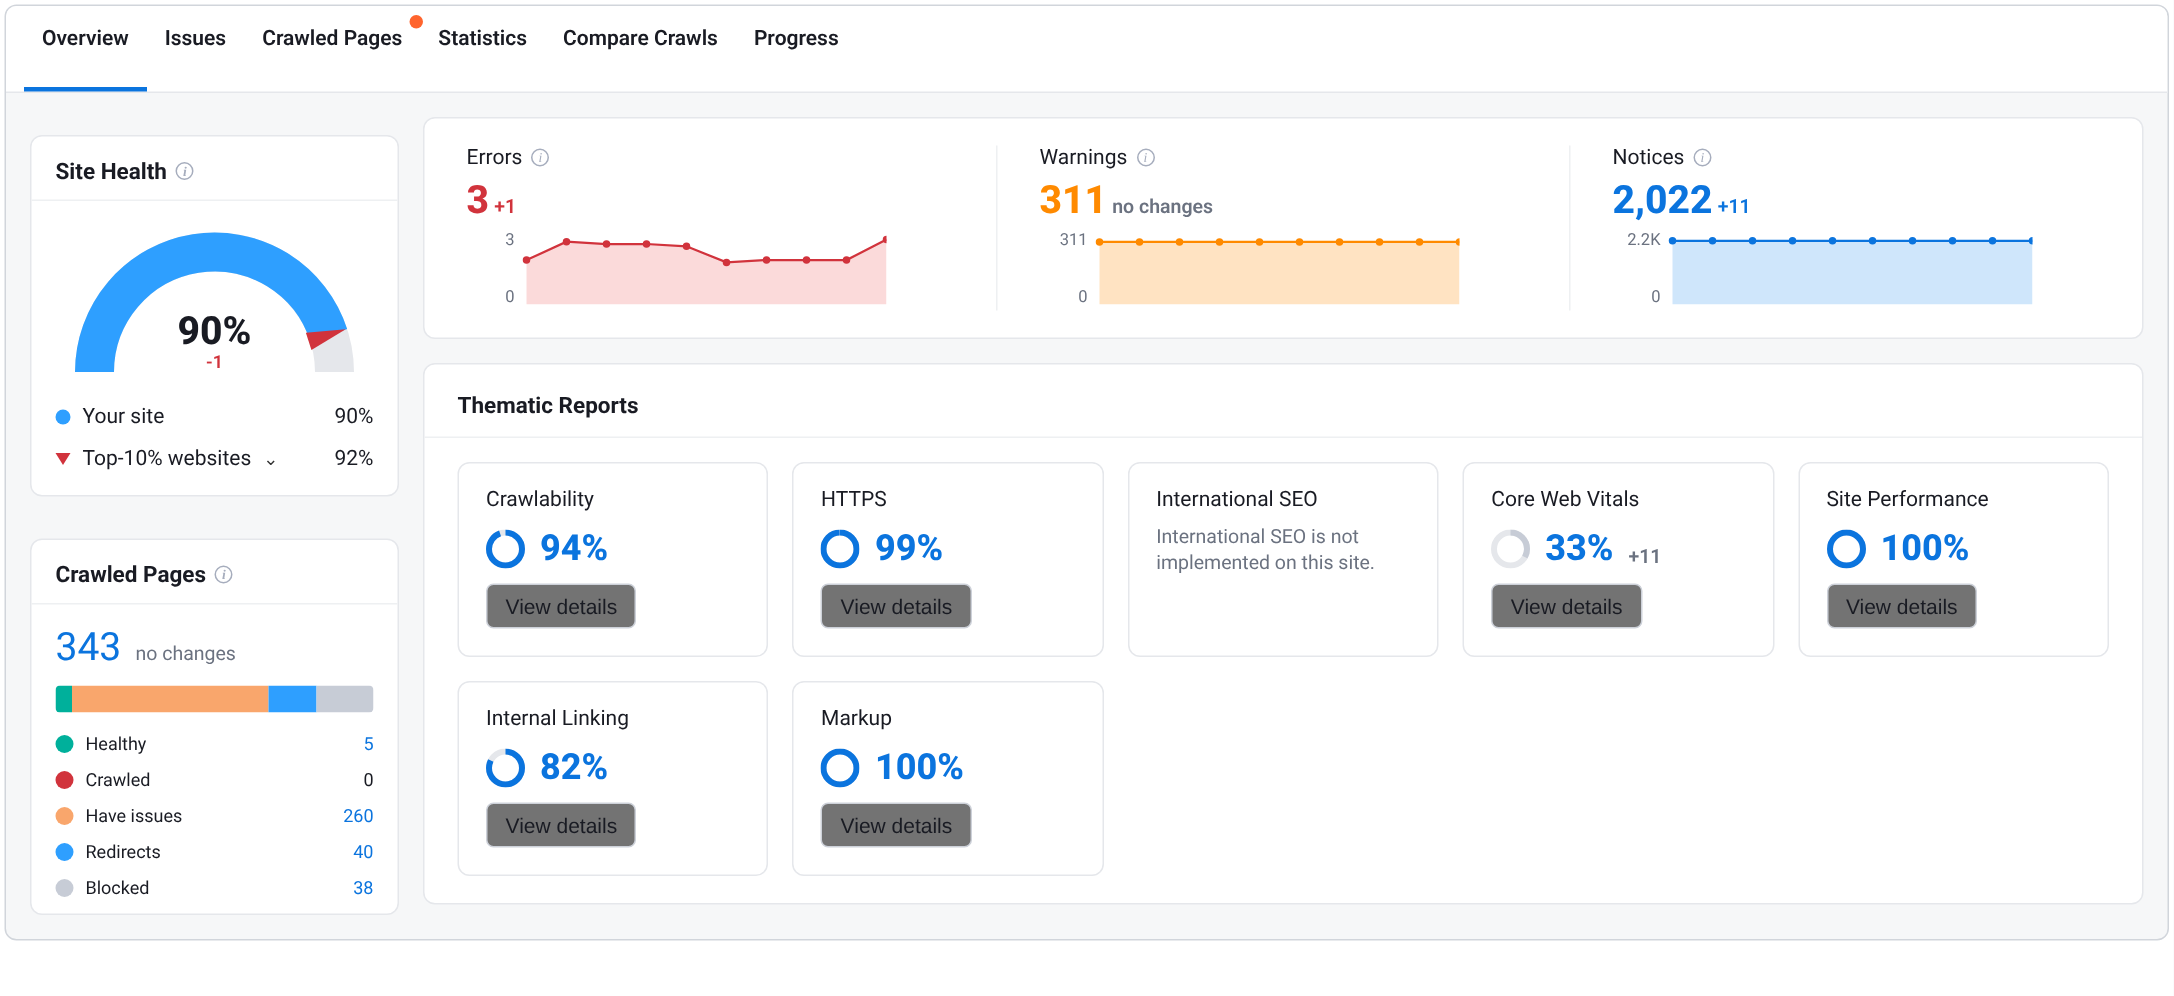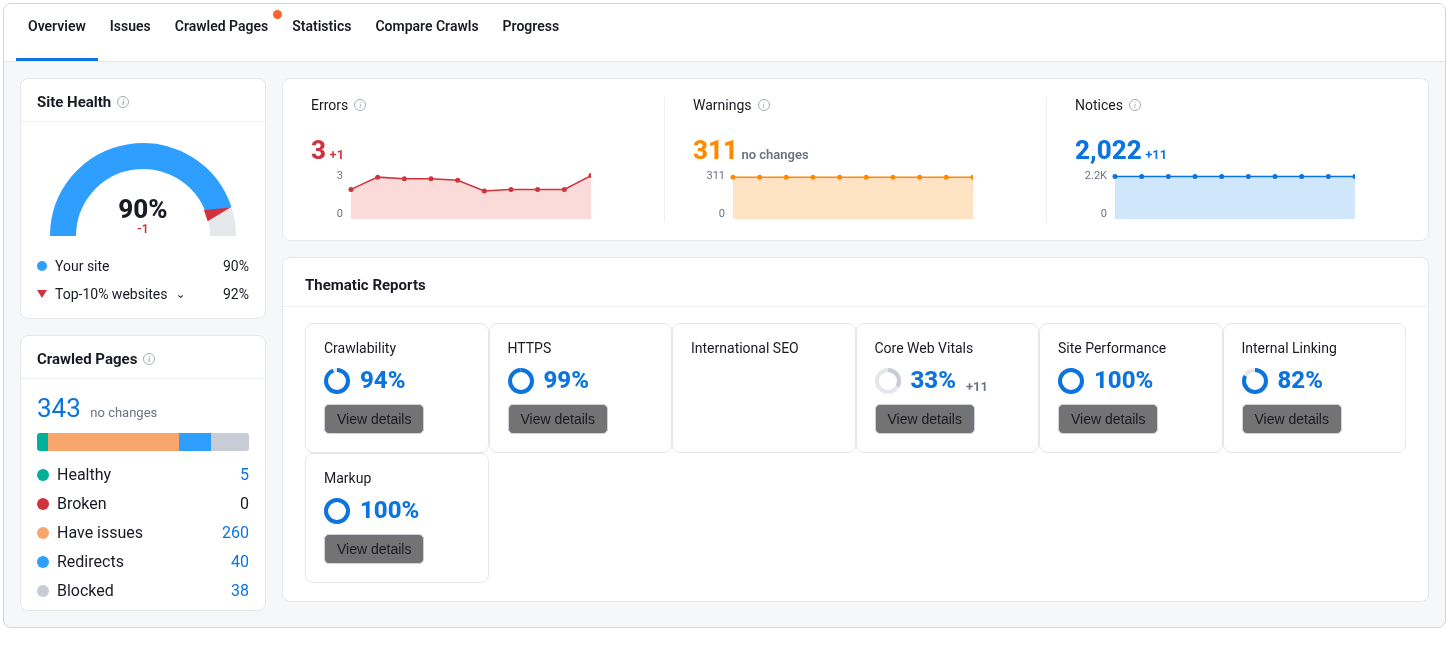--- a/index.html
+++ b/index.html
@@ -5,21 +5,21 @@
   * { box-sizing: border-box; margin: 0; padding: 0; }
   body { font-family: -apple-system, BlinkMacSystemFont, "Segoe UI", Roboto, sans-serif; background: #fff; color: #191b23; font-size: 14px; }
   .app { border: 1px solid #d1d5db; border-radius: 8px; margin: 3px; overflow: hidden; background:#f6f7f8;}
   .tabs { display: flex; gap: 0; padding: 0 12px; background: #fff; border-bottom: 1px solid #e5e7eb;}
   .tab { padding: 14px 12px 24px; font-weight: 600; color: #191b23; cursor: pointer; position: relative; }
   .tab.active { border-bottom: 3px solid #0b74de; }
   .tab .dot { position: absolute; top: 6px; right: -2px; width: 9px; height: 9px; background: #ff642d; border-radius: 50%; }
   .layout { display: flex; gap: 16px; padding: 16px; }
   .left { width: 246px; flex: 0 0 246px; display: flex; flex-direction: column; gap: 16px; }
   .right { flex: 1; display: flex; flex-direction: column; gap: 16px; }
-  .card { background: #fff; border: 1px solid #e5e7eb; border-radius: 8px; }
+  .card { background: #fff; border: 1px solid #e5e7eb; border-radius: 8px; margin-top: 12px; }
   .card-hd { padding: 14px 16px 10px; border-bottom: 1px solid #eef0f2; font-weight: 700; font-size: 15px; display:flex; align-items:center; gap:6px;}
   .info-icon { width: 12px; height: 12px; border: 1px solid #a6adbd; color:#a6adbd; border-radius: 50%; display:inline-flex; align-items:center; justify-content:center; font-size:9px; font-style: italic; font-family: serif;}
   .site-health-body { padding: 10px 16px 6px; }
   .gauge-wrap { position: relative; width: 200px; height: 110px; margin: 4px auto 0; }
   .gauge-score { position:absolute; top:58px; left:0; right:0; text-align:center; font-weight:800; font-size:26px;}
   .gauge-delta { position:absolute; top:86px; left:0; right:0; text-align:center; color:#d1333c; font-size:12px; font-weight:600;}
   .legend-row { display:flex; align-items:center; justify-content:space-between; padding: 6px 16px; font-size:14px;}
   .legend-row:last-of-type{padding-bottom:16px;}
   .legend-left { display:flex; align-items:center; gap:8px;}
   .bullet { width:10px; height:10px; border-radius:50%; display:inline-block;}
@@ -28,33 +28,33 @@
   .crawled-body { padding: 14px 16px 10px; }
   .big-blue { font-size:26px; font-weight:400; color:#0b74de; display:inline-block; margin-right:6px;}
   .muted { color:#6b7280; font-size:13px;}
   .stacked-bar { display:flex; height:18px; width:100%; border-radius:3px; overflow:hidden; margin-top:10px; margin-bottom:14px;}
   .seg { height:100%; }
   .seg1{ background:#00b09b; width:5%;}
   .seg2{ background:#f9a66c; width:62%;}
   .seg3{ background:#2e9fff; width:15%;}
   .seg4{ background:#c7ccd6; width:18%;}
   .crawled-rows { display:flex; flex-direction:column; gap:10px;}
-  .crawled-row { display:flex; justify-content:space-between; align-items:flex-end; font-size:16px;}
+  .crawled-row { display:flex; justify-content:space-between; align-items:flex-end; font-size:12px;}
   .crawled-row .bullet{width:12px;height:12px;}
   .link-blue { color:#0b74de; font-weight:400;}
   .metrics { display:flex; background:#fff; border:1px solid #e5e7eb; border-radius:8px; padding: 18px 0;}
   .metric { flex:1; padding:0 28px; border-right:1px solid #eef0f2;}
   .metric:last-child{border-right:none;}
-  .metric-title { font-size:14px; color:#191b23; margin-bottom:22px; display:flex; align-items:center; gap:6px;}
+  .metric-title { font-size:14px; color:#191b23; margin-bottom:6px; display:flex; align-items:center; gap:6px;}
   .metric-val { font-size:26px; font-weight:800; display:inline-block;}
   .metric-delta { font-size:13px; font-weight:600;}
   .spark { margin-top:4px; }
   .reports { background:#fff; border:1px solid #e5e7eb; border-radius:8px; padding-bottom:18px;}
   .reports-hd { padding: 18px 22px 12px; border-bottom:1px solid #eef0f2; font-weight:700; font-size:15px;}
-  .grid { display:grid; grid-template-columns: repeat(6, 1fr); padding:16px 22px 0;}
+  .grid { display:grid; grid-template-columns: repeat(5, 1fr); gap:16px; padding:16px 22px 0;}
   .rcard { border:1px solid #e5e7eb; border-radius:8px; padding:16px 18px; min-height:130px; display:flex; flex-direction:column; gap:10px;}
   .rcard-title { font-size:14px; color:#191b23;}
   .rcard-row { display:flex; align-items:flex-end; gap:10px;}
   .pct { font-size:24px; font-weight:800; color:#0b74de;}
   .small-delta { color:#6b7280; font-size:13px; font-weight:600;}
   .btn { align-self:flex-start; border:1px solid #cdd1d9; background:#737373; border-radius:5px; padding:6px 12px; font-size:14px; color:#191b23; cursor:pointer;}
   .rcard-msg { color:#6b7280; font-size:13px; line-height:1.3;}
   .ytick{ font-size:11px; fill:#6b7280;}
 </style>
 </head>
@@ -130,21 +130,21 @@
               <div class="crawled-row">
                 <div class="legend-left">
                   <span class="bullet" style="background: rgb(0, 176, 155);"></span>
                   <span>Healthy</span>
                 </div>
                 <span class="link-blue">5</span>
               </div>
               <div class="crawled-row">
                 <div class="legend-left">
                   <span class="bullet" style="background: rgb(209, 51, 60);"></span>
-                  <span>Broken</span>
+                  <span>Crawled</span>
                 </div>
                 <span>0</span>
               </div>
               <div class="crawled-row">
                 <div class="legend-left">
                   <span class="bullet" style="background: rgb(249, 166, 108);"></span>
                   <span>Have issues</span>
                 </div>
                 <span class="link-blue">260</span>
               </div>
@@ -273,20 +273,21 @@
     <circle cx="13" cy="13" r="11" stroke="#e5e7eb" stroke-width="4" fill="none"></circle>
     <circle cx="13" cy="13" r="11" stroke="#0b74de" stroke-width="4" fill="none" stroke-dasharray="69.11503837897544" stroke-dashoffset="0.691150383789755" transform="rotate(-90 13 13)"></circle>
                 </svg>
       <span class="pct">99%</span>
 
     </div>
               <button class="btn">View details</button>
             </div>
             <div class="rcard">
               <div class="rcard-title">International SEO</div>
+              <div class="rcard-msg">International SEO is not implemented on this site.</div>
             </div>
             <div class="rcard">
               <div class="rcard-title">Core Web Vitals</div>
               <div class="rcard-row">
       <svg width="26" height="26">
     <circle cx="13" cy="13" r="11" stroke="#e5e7eb" stroke-width="4" fill="none"></circle>
     <circle cx="13" cy="13" r="11" stroke="#c7ccd6" stroke-width="4" fill="none" stroke-dasharray="69.11503837897544" stroke-dashoffset="46.30707571391354" transform="rotate(-90 13 13)"></circle>
                 </svg>
       <span class="pct">33%</span>
       <span class="small-delta">+11</span>

